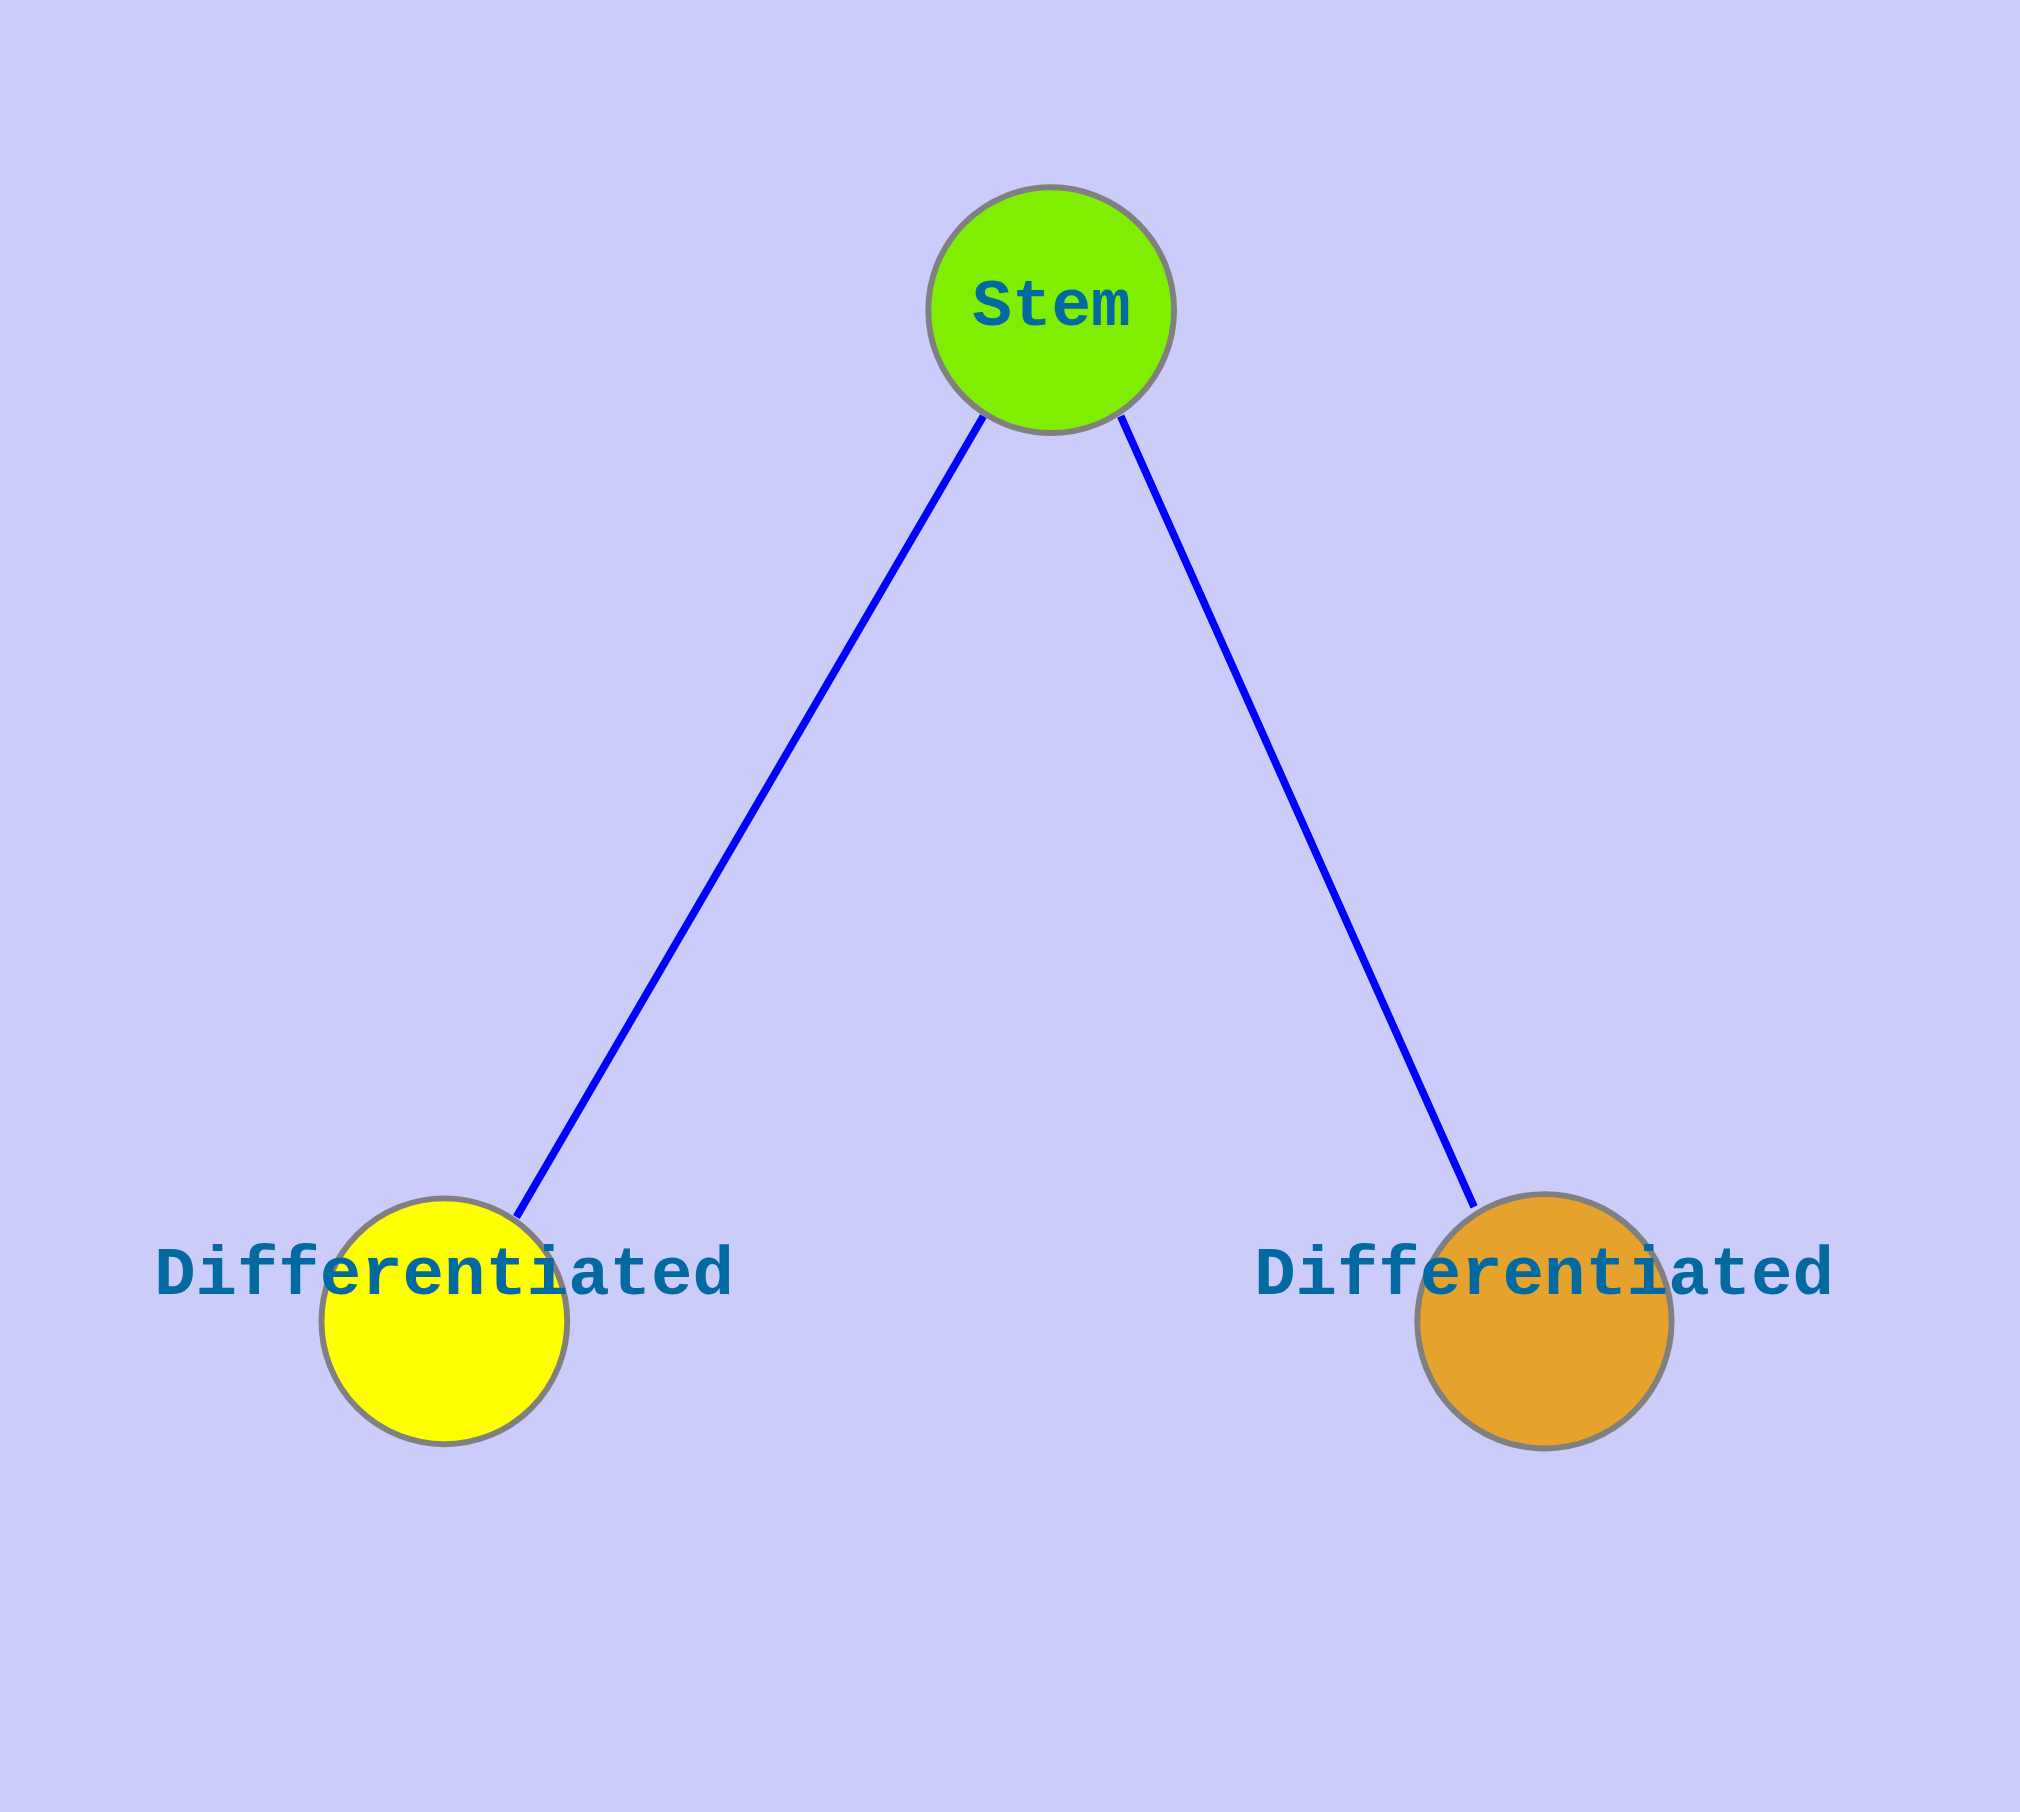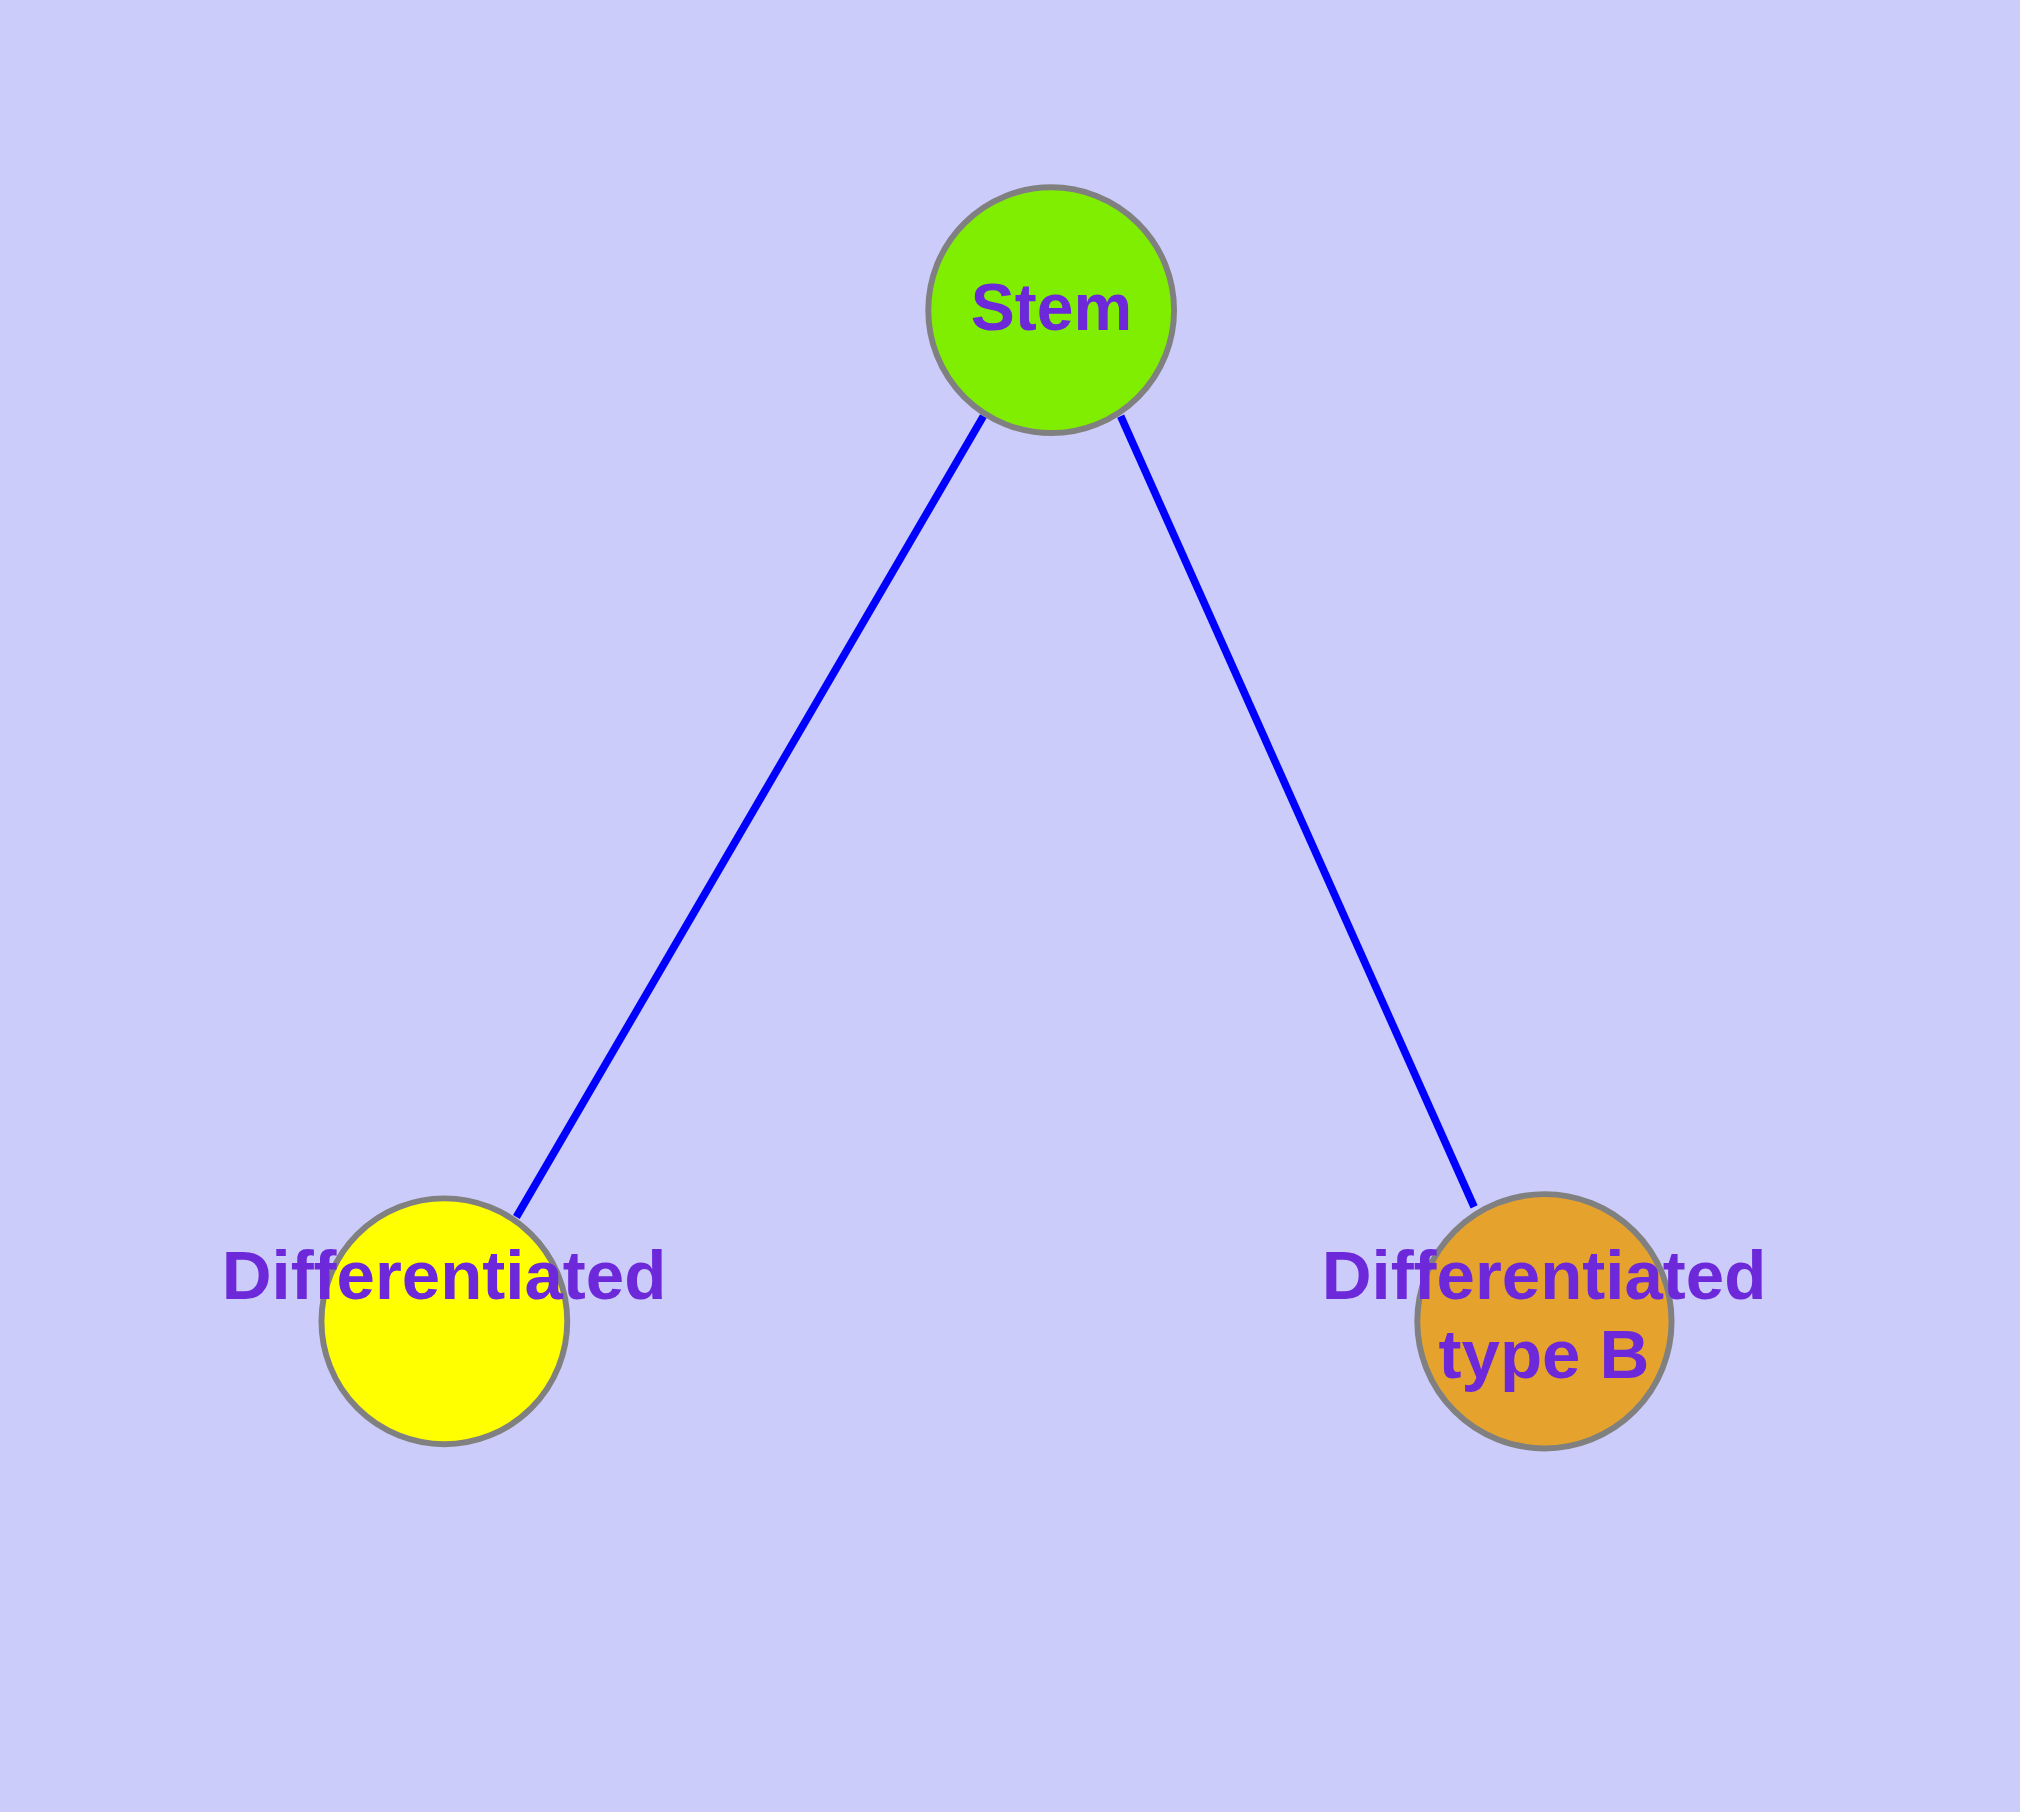--- a/index.html
+++ b/index.html
@@ -19,23 +19,23 @@
     position: absolute;
     left: 0;
     top: 0;
     width: 2021px;
     height: 1812px;
     display: block;
   }
   .node-label {
     position: absolute;
     text-align: center;
-    font-family: Liberation Sans, sans-serif;
+    font-family: Liberation Mono, monospace;
     font-weight: bold;
-    color: #6d28d9;
+    color: #0369a1;
     white-space: nowrap;
     pointer-events: none;
     line-height: 1.14;
   }
   .label-stem {
     font-size: 66px;
     left: 797px;
     top: 270px;
     width: 509px;
   }
@@ -73,17 +73,16 @@
   <div class="node-label label-stem">
     <span class="label-line">Stem</span>
   </div>
 
   <div class="node-label label-a">
     <span class="label-line">Differentiated</span>
   </div>
 
   <div class="node-label label-b">
     <span class="label-line">Differentiated</span>
-    <span class="label-line">type B</span>
   </div>
 
 </div>
 
 
 </body></html>

